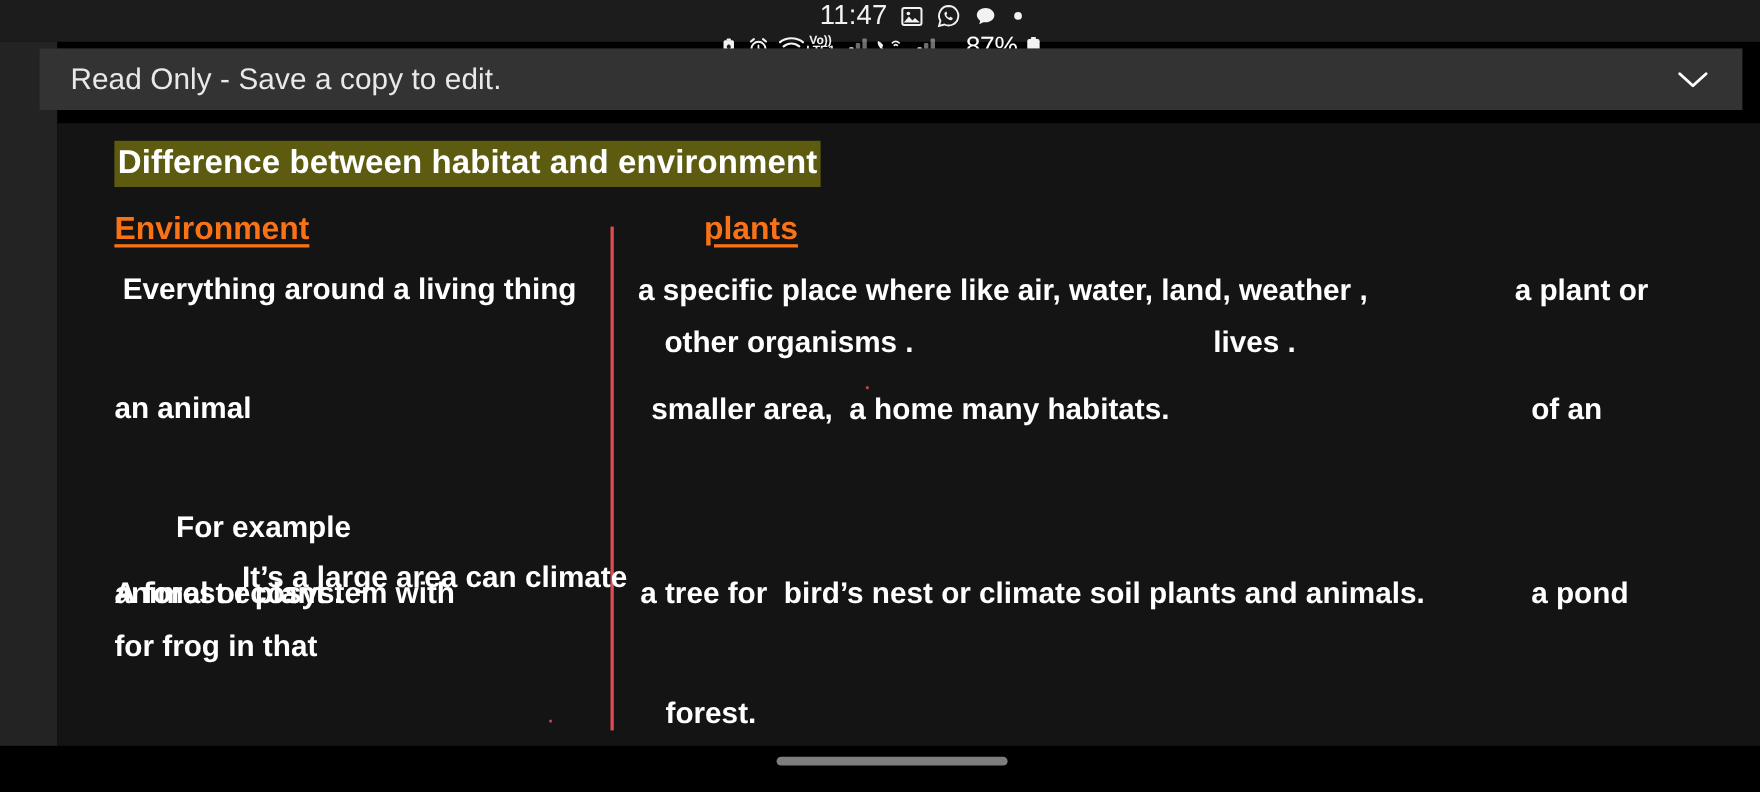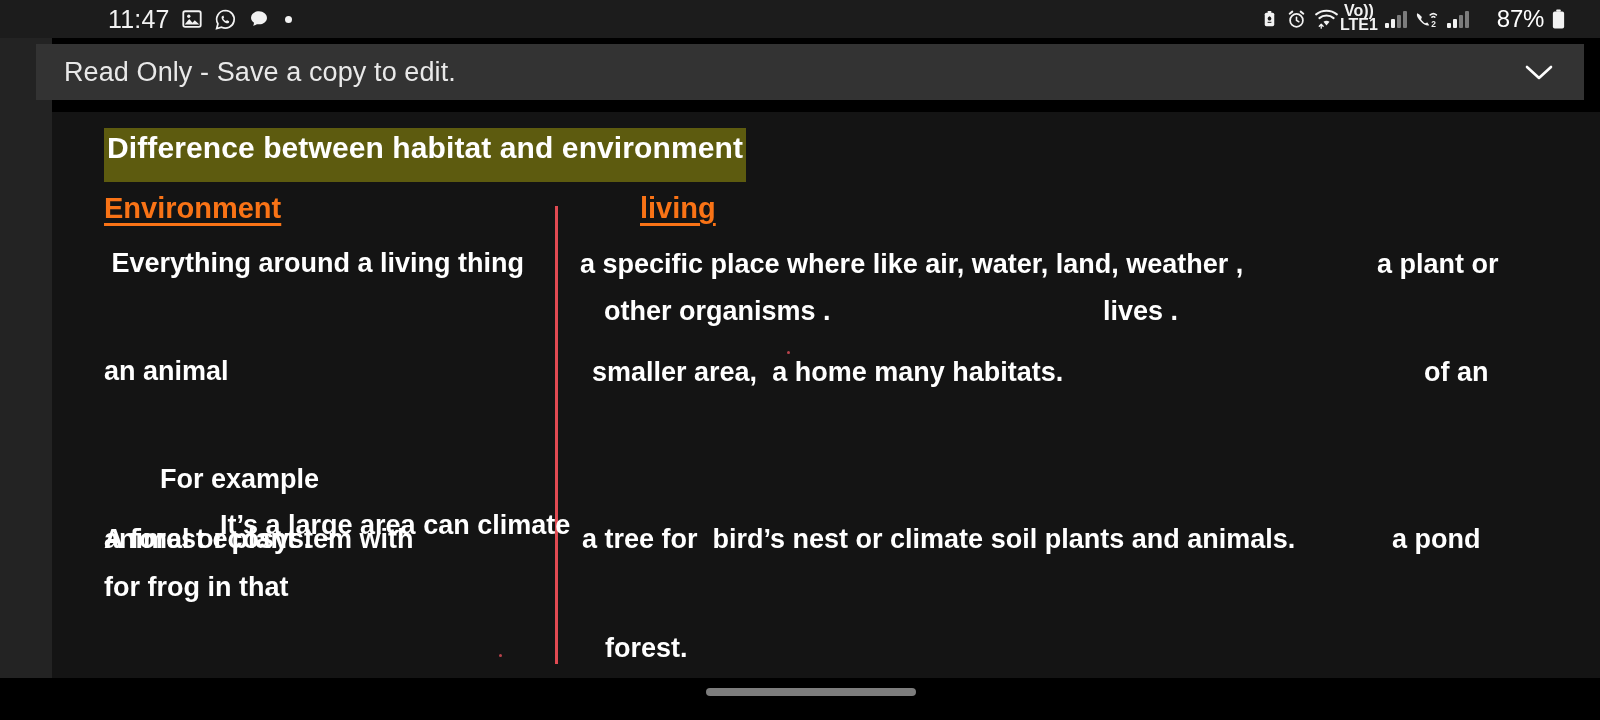--- a/index.html
+++ b/index.html
@@ -23,22 +23,23 @@
 
   
   #status-bar {
     position: absolute;
     left: 0; top: 0;
     width: 1600px; height: 38px;
     background: #1c1c1c;
     display: flex;
     align-items: center;
     justify-content: space-between;
-    padding: 0 34px;
+    padding: 0 1px;
     box-sizing: border-box;
+    flex-direction: column;
   }
   .status-left {
     display: flex;
     align-items: center;
     gap: 11px;
     margin-left: 74px;
   }
   .status-right {
     display: flex;
     align-items: center;
@@ -67,21 +68,21 @@
     color: #ffffff;
     font-size: 24px;
     margin-left: 21px;
     letter-spacing: -0.3px;
   }
   .volte-label {
     display: inline-flex;
     flex-direction: column;
     align-items: center;
     line-height: 0.86;
-    font-size: 16px;
+    font-size: 11px;
     color: #f2f2f2;
     font-weight: 700;
     margin-left: -6px;
     margin-top: -2px;
   }
   .bars {
     display: inline-flex;
     align-items: flex-end;
     gap: 2px;
     height: 18px;
@@ -147,21 +148,21 @@
     position: absolute;
     left: 52px;
     top: 16px;
   }
   .hl {
     display: inline-block;
     background: #5d5b0f;
     color: #ffffff;
     font-size: 30px;
     font-weight: 700;
-    padding: 4px 3px 18px 3px;
+    padding: 4px 3px 6px 3px;
     line-height: 1.05;
     letter-spacing: 0.1px;
   }
   .col-head {
     position: absolute;
     color: #f97316;
     font-size: 29px;
     font-weight: 700;
     text-decoration: underline;
     text-underline-offset: 5px;
@@ -202,21 +203,21 @@
   #l-r3 { left: 108px; top: 344px; }
   #l-r4 { left: 52px; top: 404px; }
 
   
   #r-r1a { left: 528px; top: 129px; }
   #r-r1b { left: 1325px; top: 129px; }
   #r-r1c { left: 552px; top: 176px; }
   #r-r1d { left: 1051px; top: 176px; }
 
   #r-r2a { left: 540px; top: 237px; }
-  #r-r2b { left: 1340px; top: 237px; margin-left: 32px; }
+  #r-r2b { left: 1340px; top: 237px; }
 
   
   #nav-pill {
     position: absolute;
     left: 706px;
     top: 688px;
     width: 210px;
     height: 8px;
     border-radius: 5px;
     background: #7d7d7d;
@@ -321,21 +322,21 @@
   </div>
 
   <div id="doc">
     <div class="doc-inner">
 
       <div id="title-line">
         <span class="hl">Difference between habitat and environment</span>
       </div>
 
       <div class="col-head" id="head-environment">Environment</div>
-      <div class="col-head" id="head-habitat">living</div>
+      <div class="col-head" id="head-habitat">plants</div>
 
       <div id="divider"></div>
       <div class="red-mark" id="red-mark-1"></div>
       <div class="red-mark" id="red-mark-2"></div>
 
       <div class="cell" id="l-r1"> Everything around a living thing</div>
       <div class="cell" id="l-r2">an animal</div>
       <div class="cell" id="l-r3">
         <span>It’s a large area can climate</span>
       </div>

